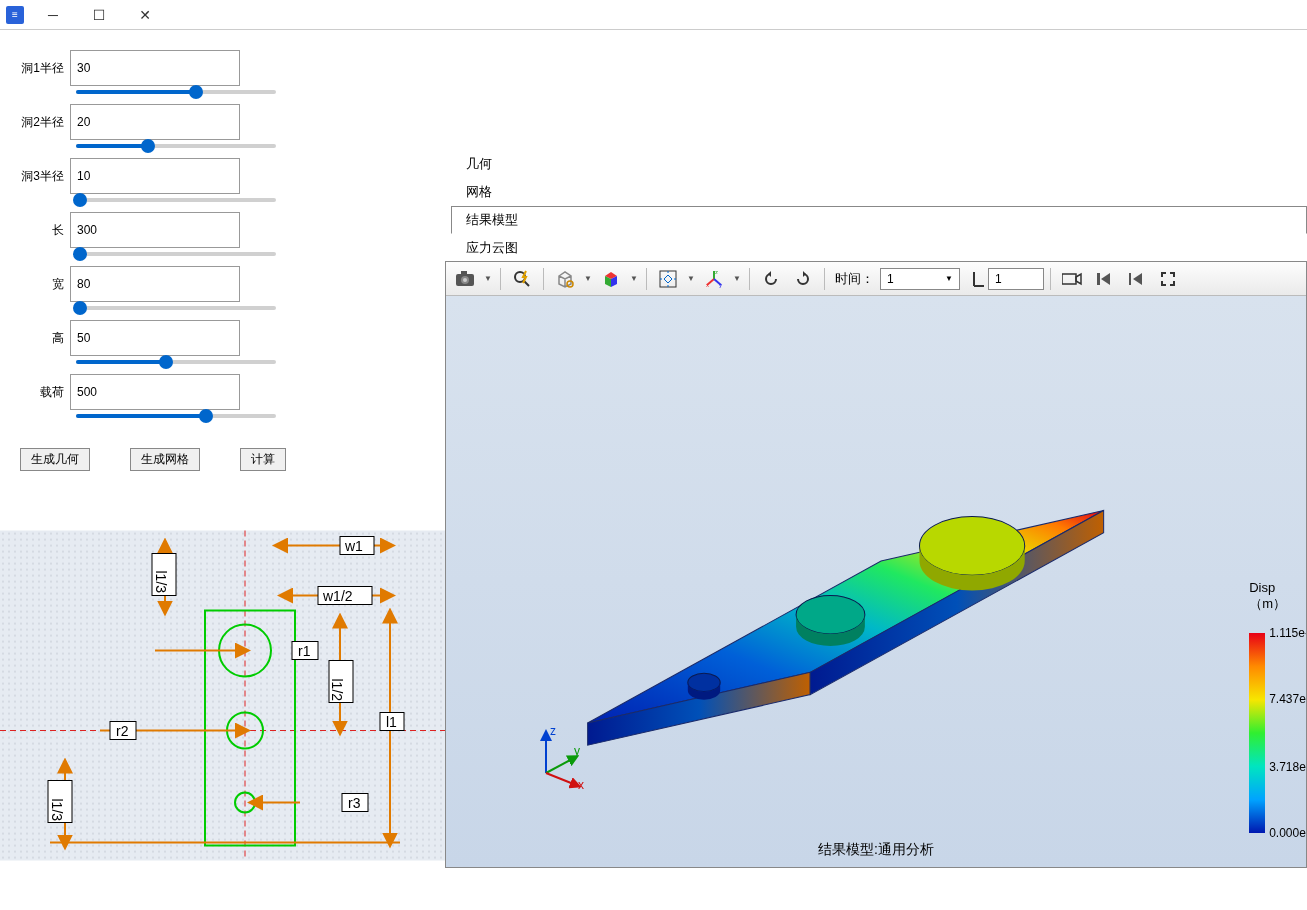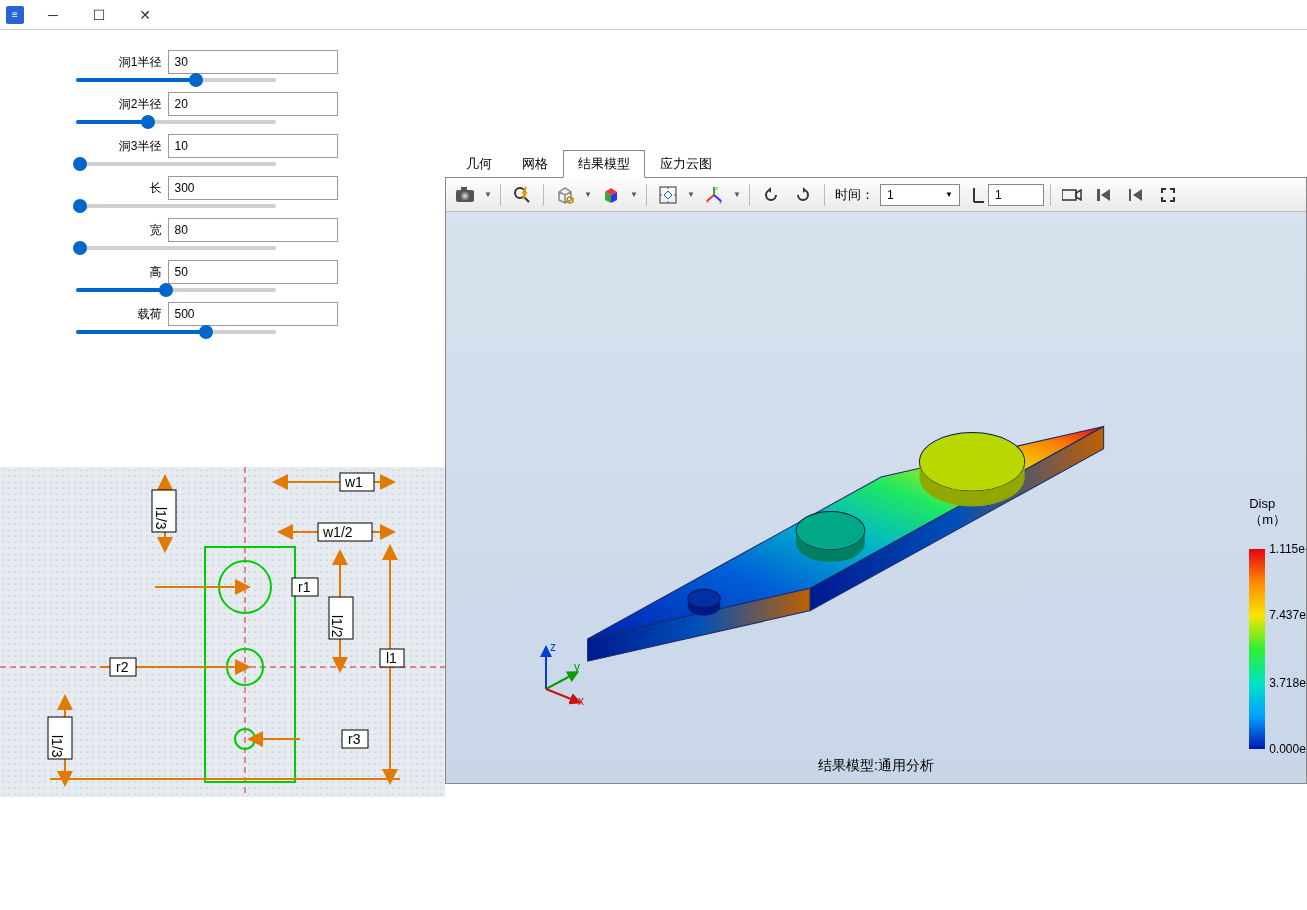--- a/index.html
+++ b/index.html
@@ -6,36 +6,36 @@
 body { width: 1307px; height: 910px; background: #fff; overflow: hidden; position: relative; }
 
 .titlebar { height: 30px; display: flex; align-items: center; border-bottom: 1px solid #ccc; background: #fff; }
 .titlebar .app-icon { width: 18px; height: 18px; background: #2962d9; margin: 0 6px; display: flex; align-items: center; justify-content: center; color: #fff; font-size: 10px; border-radius: 2px; }
 .titlebar .title-text { font-size: 12px; color: #000; flex: 1; }
 .titlebar .win-btn { width: 46px; height: 30px; display: flex; align-items: center; justify-content: center; font-size: 14px; color: #333; }
 
 .main { display: flex; height: 880px; }
 .left-panel { width: 445px; display: flex; flex-direction: column; }
 .params { padding: 20px 10px 10px 10px; }
-.param-row { display: flex; align-items: center; margin-bottom: 4px; justify-content: center; }
+.param-row { display: flex; align-items: center; margin-bottom: 4px; }
 .param-row label { width: 60px; text-align: right; font-size: 12px; padding-right: 6px; }
-.param-row input[type="text"] { width: 170px; height: 24px; border: 1px solid #999; padding: 0 6px; font-size: 12px; }
+.param-row input[type="text"] { width: 170px; height: 36px; border: 1px solid #999; padding: 0 6px; font-size: 12px; }
 .slider-row { padding-left: 66px; margin-bottom: 10px; }
 .slider { position: relative; width: 200px; height: 4px; background: #d0d0d0; border-radius: 2px; }
 .slider .fill { position: absolute; height: 100%; background: #0066cc; border-radius: 2px; }
 .slider .thumb { position: absolute; top: -5px; width: 14px; height: 14px; background: #0066cc; border-radius: 50%; transform: translateX(-50%); }
 
 .btn-row { display: flex; gap: 40px; padding: 10px 20px; }
 .btn { padding: 2px 10px; font-size: 12px; background: #f0f0f0; border: 1px solid #888; cursor: pointer; }
 
 .sketch { flex: 1; position: relative; overflow: hidden; }
 .sketch svg { width: 100%; height: 100%; }
 
 .right-panel { flex: 1; display: flex; flex-direction: column; padding-top: 120px; }
-.tabs { display: flex; font-size: 13px; padding-left: 6px; }
+.tabs { display: flex; font-size: 13px; padding-left: 6px; flex-direction: column; }
 .tab { padding: 4px 14px; border: 1px solid transparent; cursor: pointer; }
 .tab.active { background: #fff; border: 1px solid #888; border-bottom: 1px solid #fff; position: relative; z-index: 2; }
 .viewer-wrap { border: 1px solid #888; margin-top: -1px; flex: 0 0 600px; display: flex; flex-direction: column; background: #fff; }
 
 .toolbar { height: 34px; display: flex; align-items: center; padding: 0 4px; gap: 2px; background: linear-gradient(#fdfdfd,#eaeaea); border-bottom: 1px solid #bbb; font-size: 12px; }
 .tool-icon { width: 30px; height: 26px; display: flex; align-items: center; justify-content: center; border: 1px solid transparent; border-radius: 3px; }
 .sep { width: 1px; height: 22px; background: #bbb; margin: 0 4px; }
 .dd { width: 12px; font-size: 8px; color: #555; text-align: center; }
 .time-label { font-size: 13px; padding: 0 4px; }
 .time-select { width: 80px; height: 22px; border: 1px solid #888; font-size: 12px; display: flex; align-items: center; padding: 0 6px; background: #fff; justify-content: space-between; }
@@ -138,20 +138,25 @@
           <input type="text" value="500" style="">
         </div>
       <div class="slider-row">
           <div class="slider">
             <div class="fill" style="width:65%"></div>
             <div class="thumb" style="left:65%"></div>
           </div>
         </div>
     </div>
 
+    <div class="btn-row">
+      <button class="btn">生成几何</button>
+      <button class="btn">生成网格</button>
+      <button class="btn">计算</button>
+    </div>
 
     <div class="sketch">
       <svg viewBox="0 0 445 330">
         <defs>
           <pattern id="dots" width="6" height="6" patternUnits="userSpaceOnUse">
             <rect width="6" height="6" fill="#e6ebf2"></rect>
             <circle cx="3" cy="3" r="0.6" fill="#9aa2ad"></circle>
           </pattern>
           <marker id="arrO" markerWidth="8" markerHeight="8" refX="4" refY="4" orient="auto">
             <path d="M0,0 L8,4 L0,8 z" fill="#e07a00"></path>

